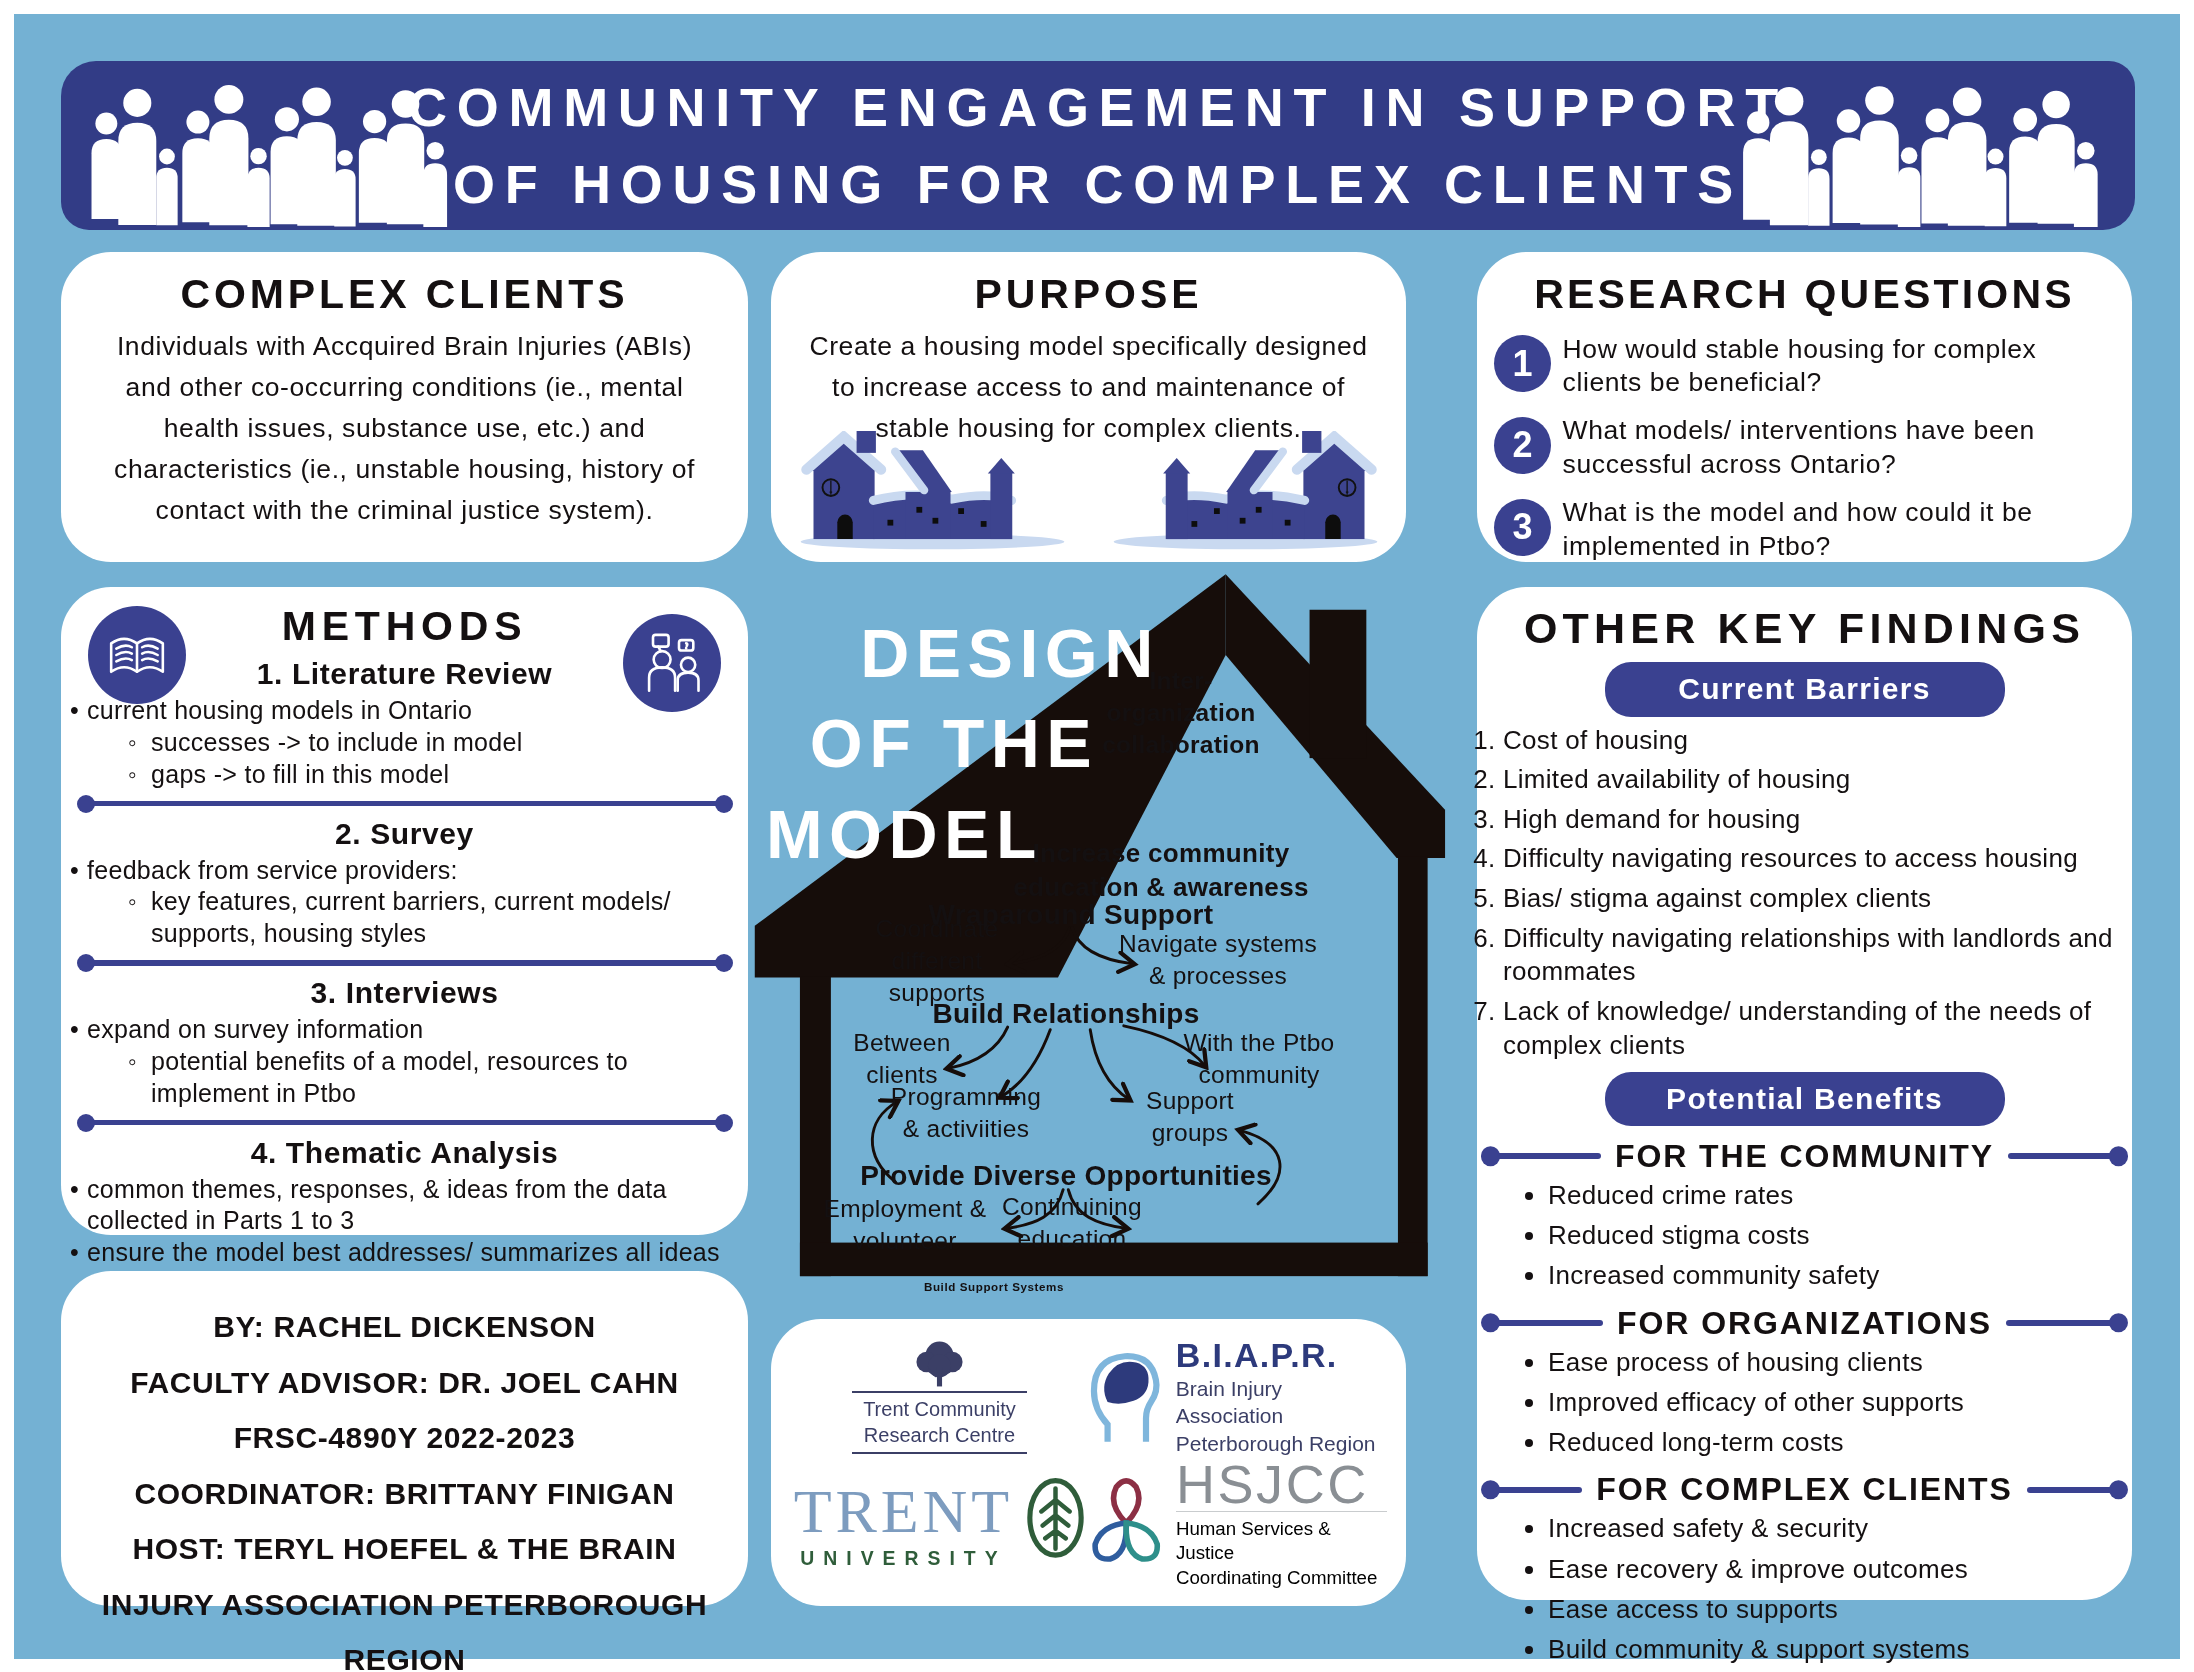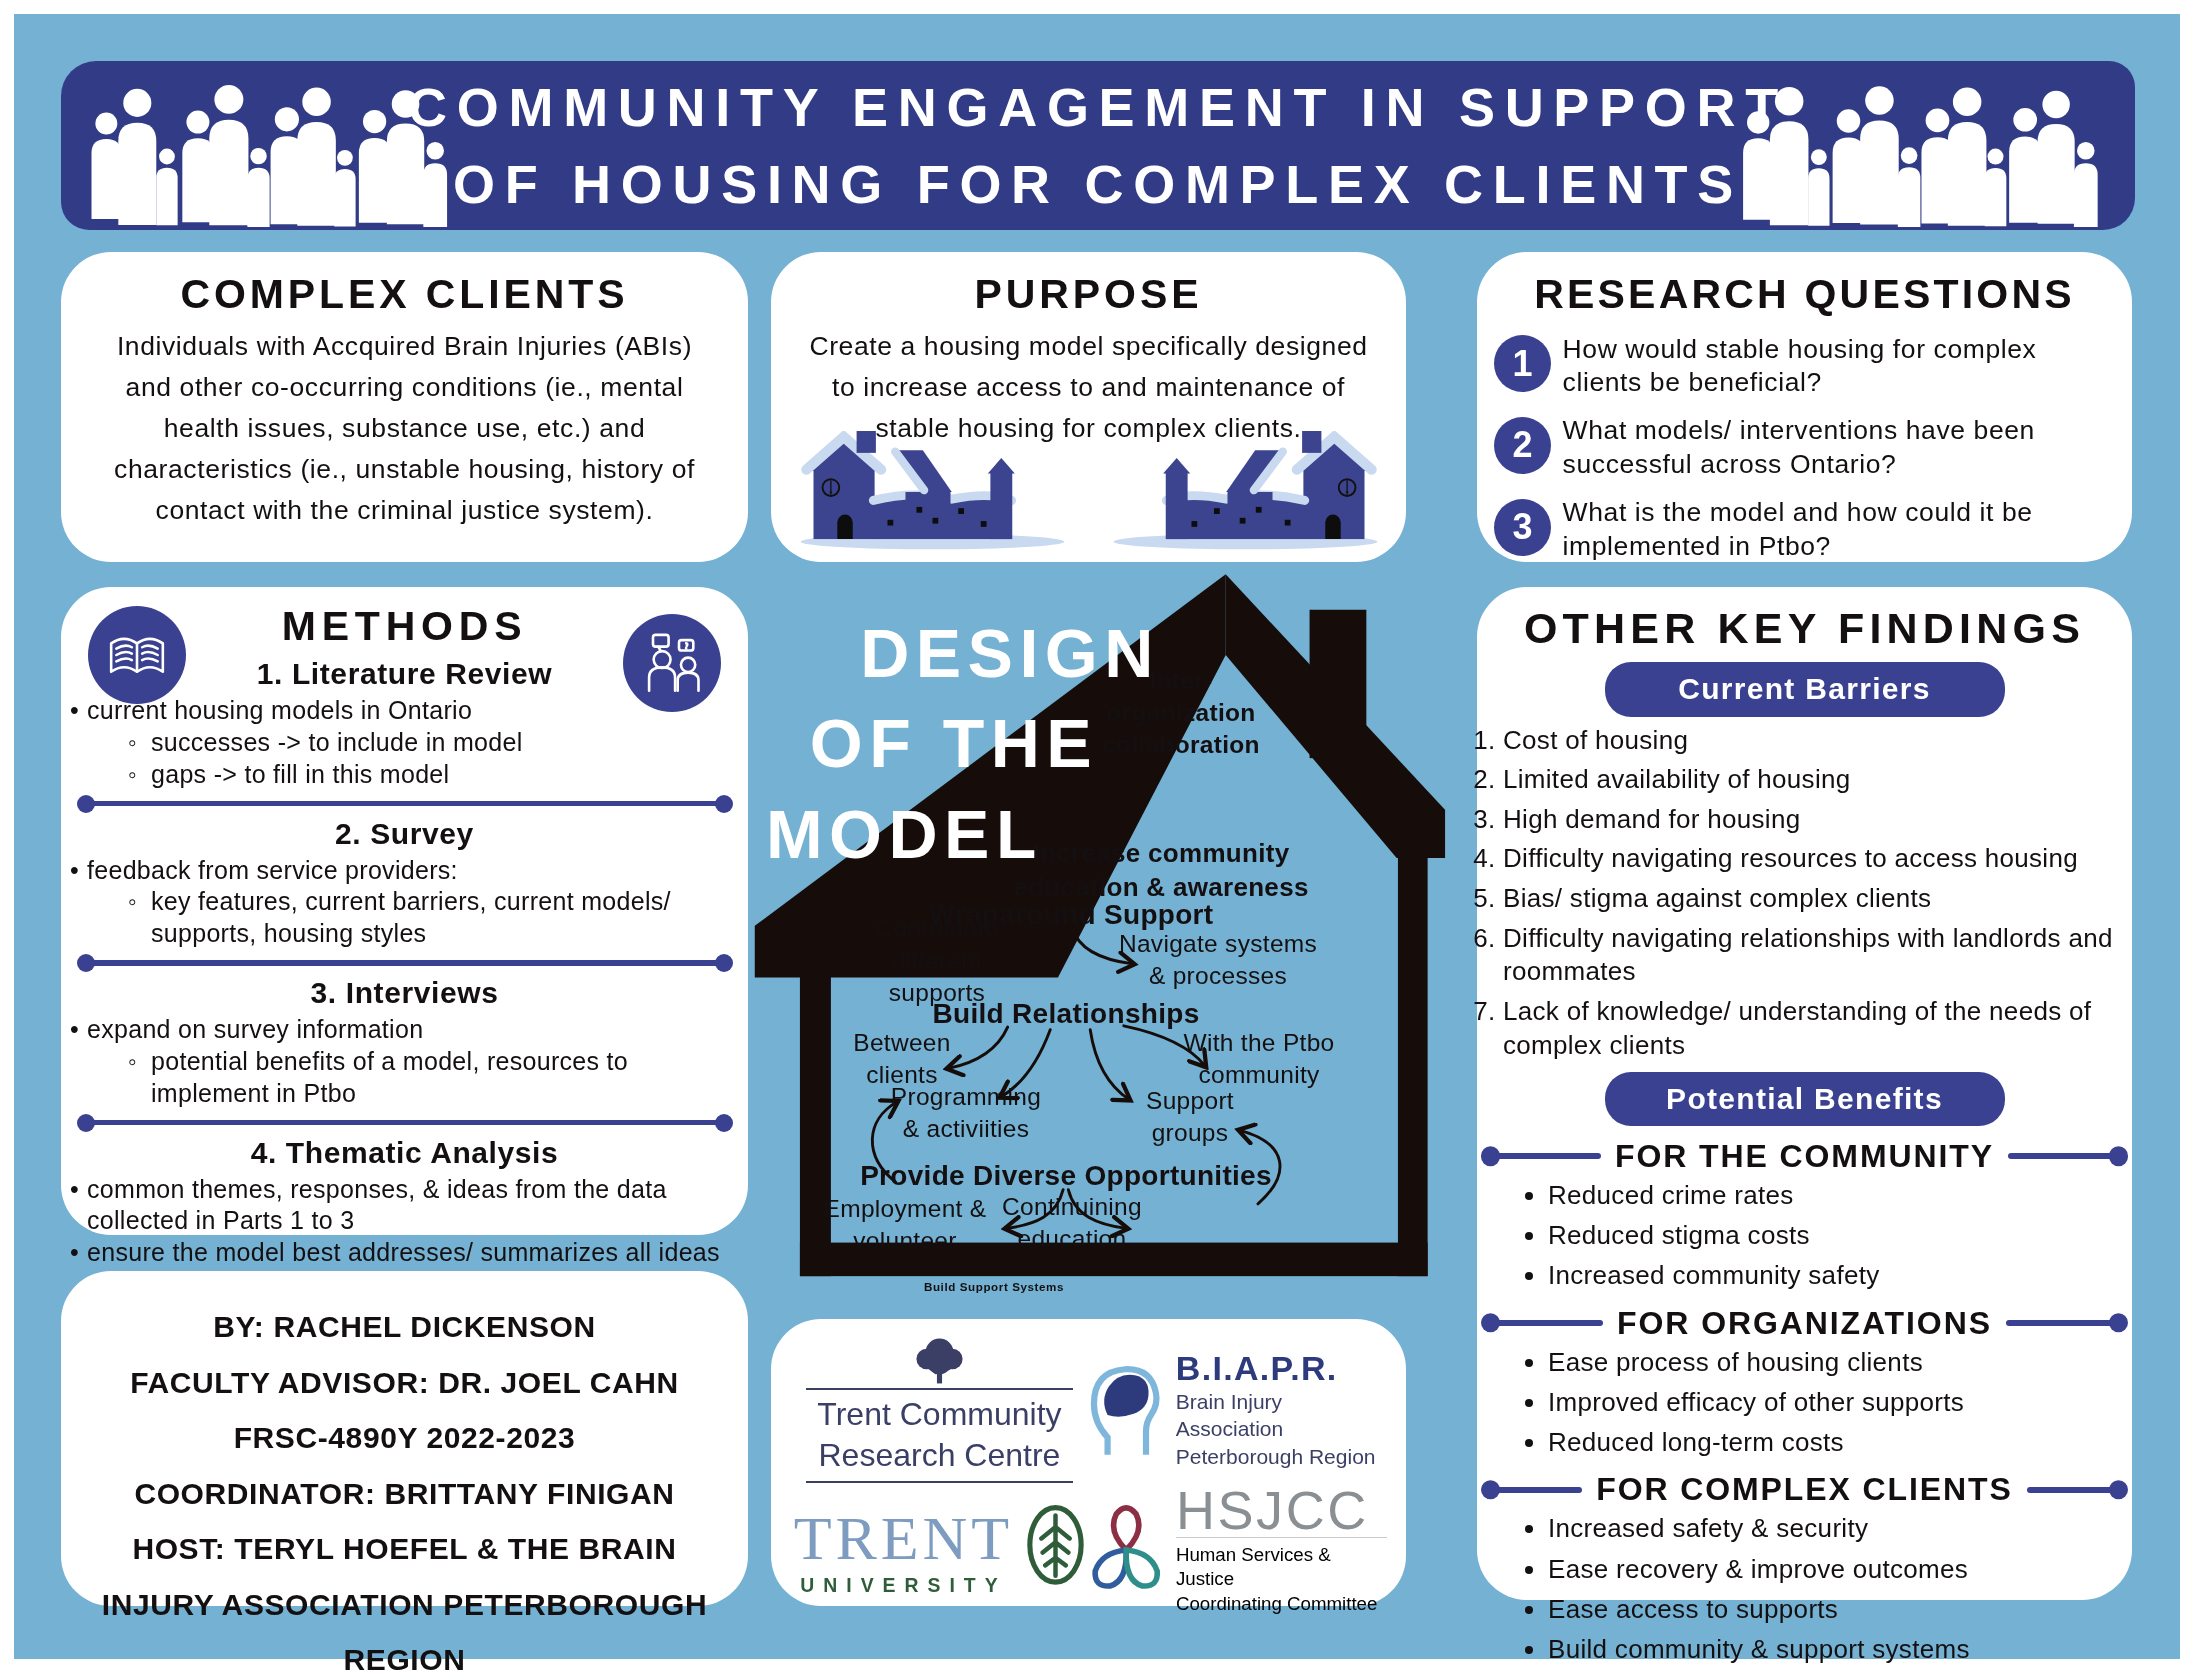--- a/index.html
+++ b/index.html
@@ -47,21 +47,21 @@
   .benefits{list-style:disc;font-size:26px;line-height:1.3;margin:2.6px 0 0;padding-left:71px;letter-spacing:0.3px;}
   .benefits li{margin-bottom:6.5px;}
   
   .house-svg{position:absolute;left:0;top:0;width:2194px;height:1673px;pointer-events:none;}
   .hlabel{position:absolute;transform:translate(-50%,-50%);text-align:center;white-space:pre-line;font-size:24.5px;line-height:1.3;letter-spacing:0.3px;}
   .hlabel.bold{font-weight:bold;font-size:28px;}
   .hlabel.white{color:#fff;font-weight:bold;font-size:68px;letter-spacing:6.5px;white-space:nowrap;}
   .hcaption{position:absolute;transform:translate(-50%,0);font-size:11.6px;font-weight:bold;letter-spacing:0.6px;}
   
   .logo-grid{display:grid;grid-template-columns:1fr 1fr;grid-template-rows:1fr 1fr;height:100%;padding:17px 19.4px;box-sizing:border-box;align-items:center;justify-items:center;}
-  .tcrc-text{color:#3b3f66;font-size:32px;text-align:center;line-height:1.3;border-top:2.6px solid #3b3f66;border-bottom:2.6px solid #3b3f66;padding:3.9px 11.6px;}
+  .tcrc-text{color:#3b3f66;font-size:20px;text-align:center;line-height:1.3;border-top:2.6px solid #3b3f66;border-bottom:2.6px solid #3b3f66;padding:3.9px 11.6px;}
   .logo-cell{display:flex;align-items:center;gap:13px;}
   .biapr-abbr{color:#2d3a7c;font-weight:bold;font-size:34px;letter-spacing:1.3px;}
   .biapr-sub{color:#3b3f66;font-size:21px;line-height:1.3;}
   .trent-name{color:#7d9cbf;font-family:"Liberation Serif","DejaVu Serif",serif;font-size:62px;letter-spacing:3.9px;}
   .trent-sub{color:#2f5d3a;font-size:19.4px;letter-spacing:9px;font-weight:bold;}
   .hsjcc-abbr{color:#8a8f94;font-size:54px;letter-spacing:2.6px;line-height:1;}
   .hsjcc-sub{color:#000000;font-size:18.7px;line-height:1.3;border-top:1.9px solid #c9ccce;padding-top:5.2px;}
 </style>
 </head>
 <body>

